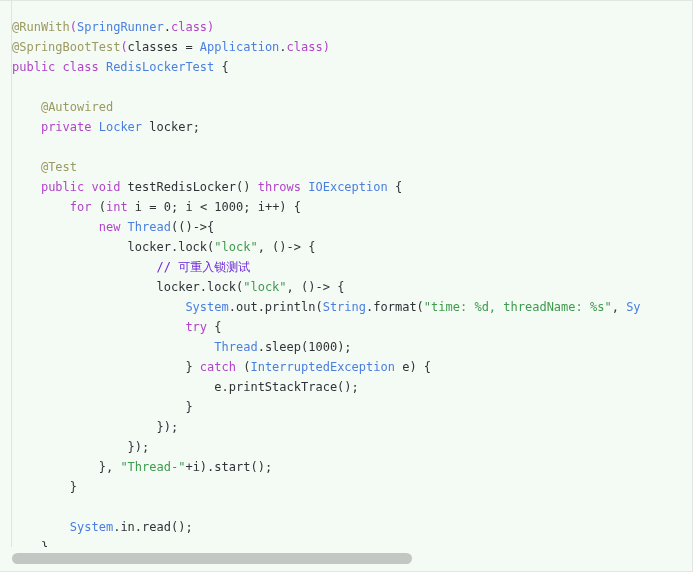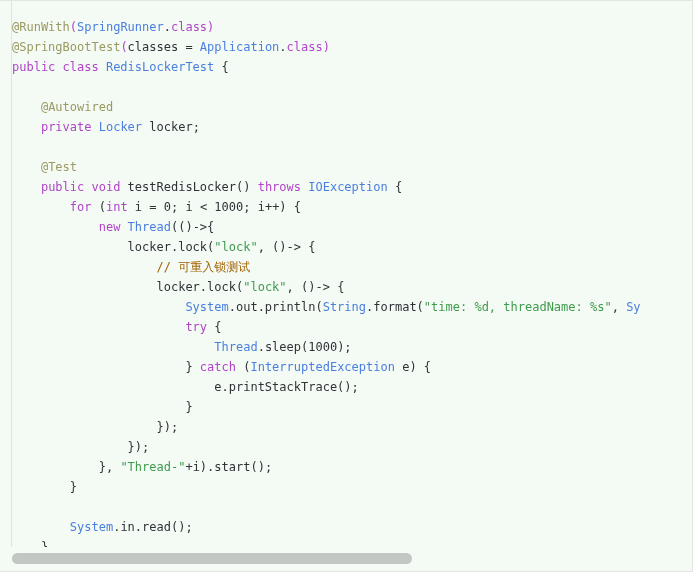--- a/index.html
+++ b/index.html
@@ -61,21 +61,21 @@
     height: 20px;
     white-space: pre;
   }
 
   
   .t-plain   { color: #2f3337; }
   .t-kw      { color: #b144c9; }
   .t-type    { color: #4a7fe0; }
   .t-str     { color: #3f9b4e; }
   .t-num     { color: #2f3337; }
-  .t-cmt     { color: #a16207; }
+  .t-cmt     { color: #6d28d9; }
   .t-anno    { color: #9a9a62; }
 
   
   #hscroll-track {
     position: absolute;
     left: 0;
     bottom: 0;
     width: 693px;
     height: 24px;
     background: #f4faf4;

